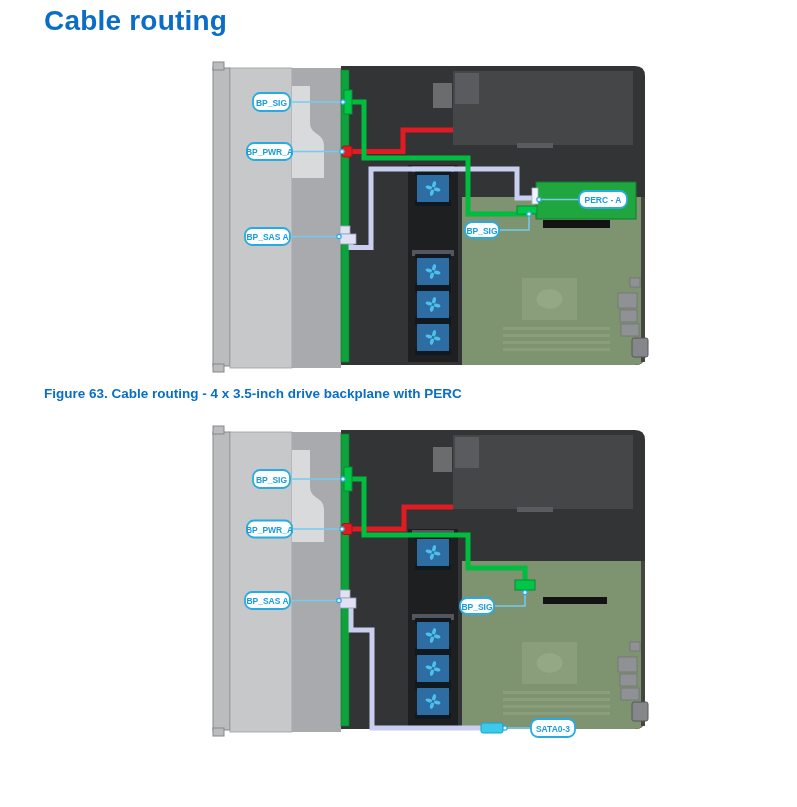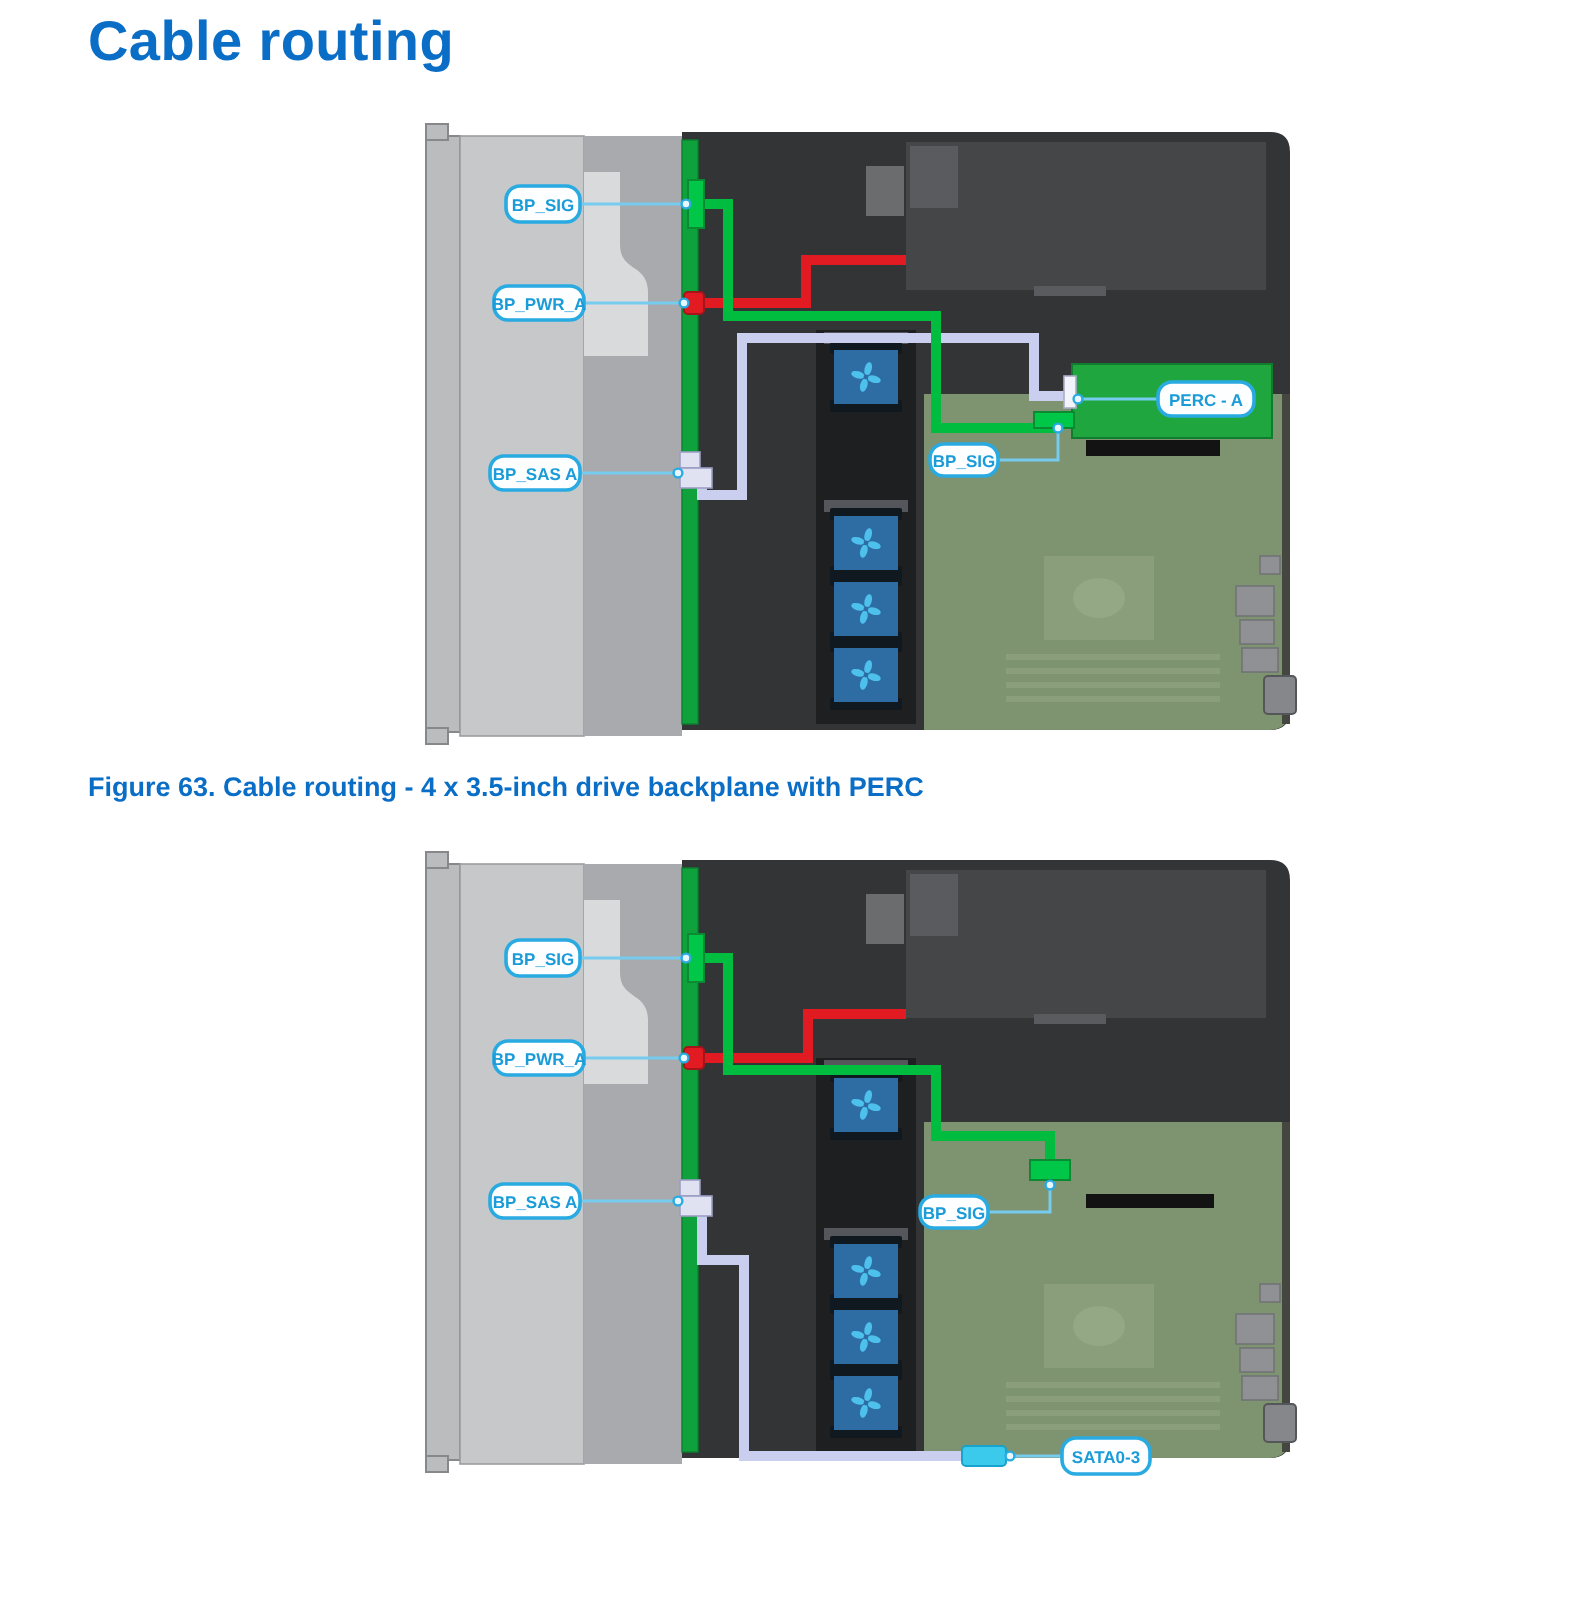--- a/index.html
+++ b/index.html
@@ -1,17 +1,17 @@
 <!DOCTYPE html>
 <html><head>
 <meta charset="utf-8">
 <style>
   html,body{margin:0;padding:0;background:#ffffff;}
-  .page{position:relative;width:633px;height:807px;background:#ffffff;overflow:hidden;
-        font-family:"Liberation Sans",sans-serif;padding-left:48px;}
+  .page{position:relative;width:797px;height:807px;background:#ffffff;overflow:hidden;
+        font-family:"Liberation Sans",sans-serif;}
   .page-title{position:absolute;left:44px;top:5px;font-size:28px;font-weight:bold;
               color:#0A6EC6;letter-spacing:.2px;}
   .fig-caption{position:absolute;left:44px;font-size:13.5px;font-weight:bold;color:#0A6EC6;text-align:center;}
   .caption-63{top:386px;}
   .caption-64{top:762px;}
   .fig-svg{position:absolute;left:205px;}
   .svg-63{top:58px;}
   .svg-64{top:422px;}
   svg text.callout{font-family:"Liberation Sans",sans-serif;font-size:8.5px;font-weight:bold;
                    fill:#1B9CD8;text-anchor:middle;dominant-baseline:central;}

